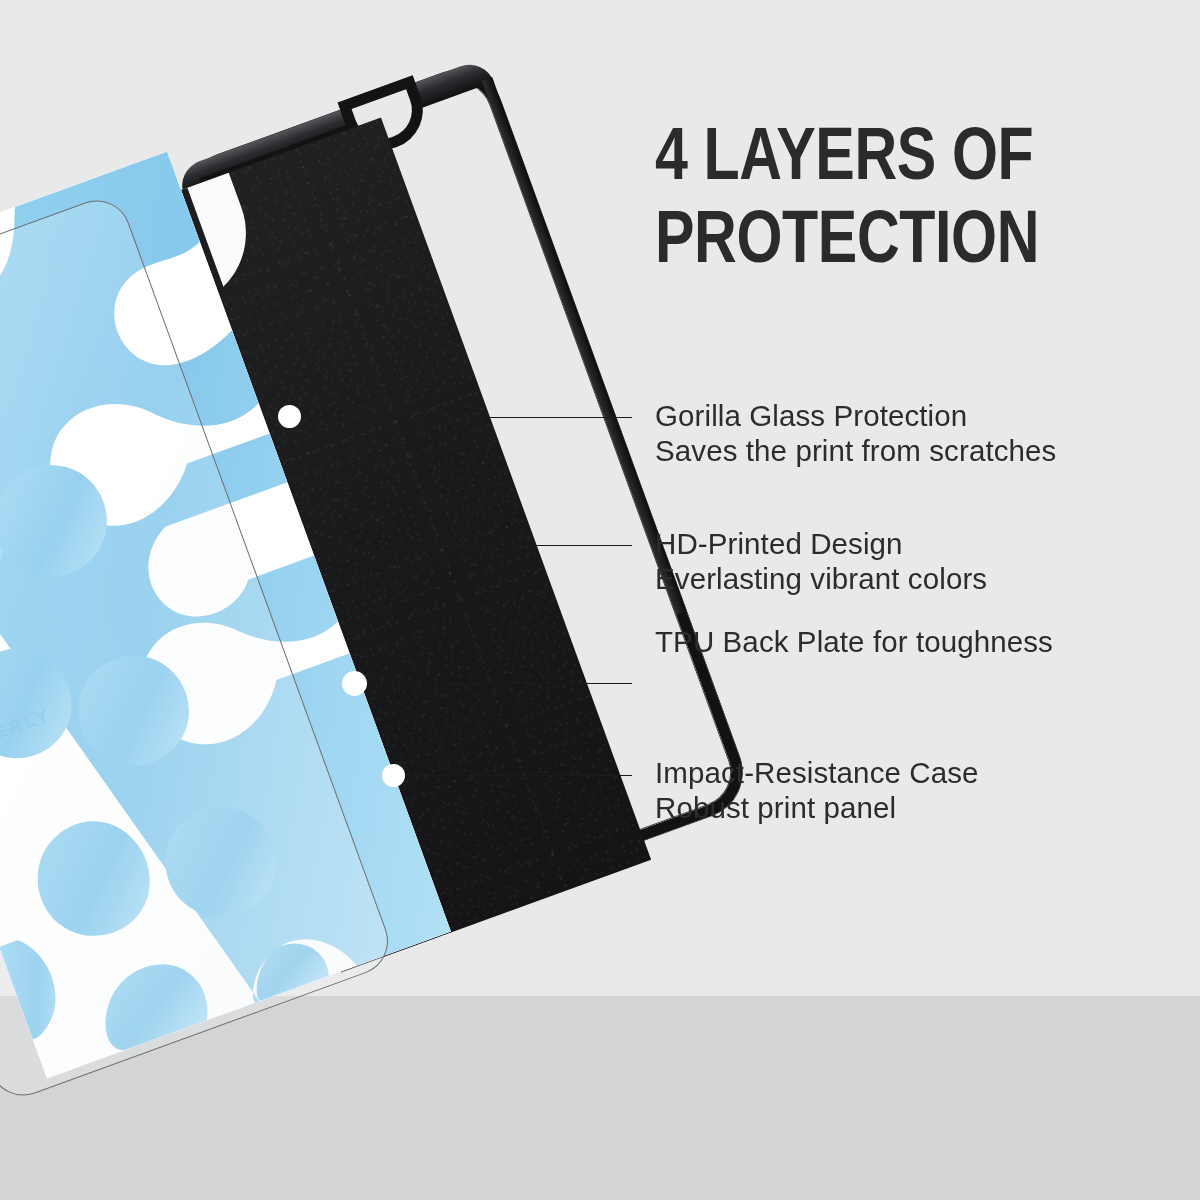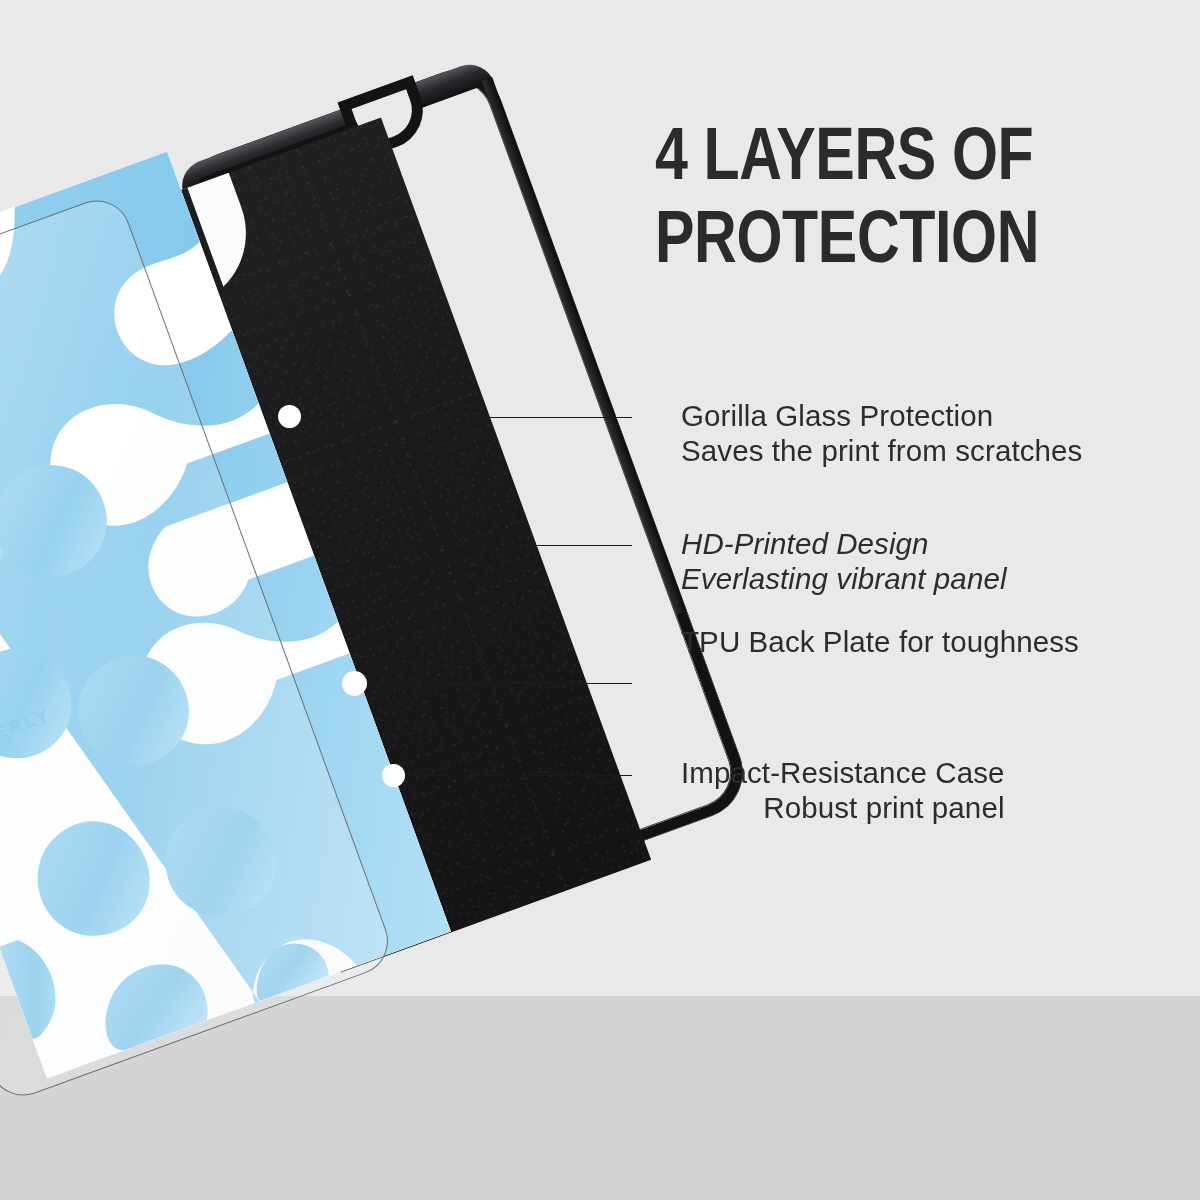--- a/index.html
+++ b/index.html
@@ -115,21 +115,21 @@
     position:absolute;border-radius:50%;background:#ffffff;
   }
   .callout-text{
     position:absolute;left:655px;
     color:#2c2c2c;
     font-size:29.5px;
     line-height:35px;
     letter-spacing:.1px;
     white-space:nowrap;
   }
-  .callout-text span{display:block;margin-left:26px;}
+  .callout-text span{display:block;}
 
   
   .headline{
     position:absolute;left:655px;top:112px;
     color:#2b2b2b;
     font-family:"Liberation Sans Narrow","Liberation Sans",sans-serif;
     font-weight:bold;
     font-size:74px;
     line-height:83px;
     letter-spacing:-0.5px;
@@ -202,38 +202,38 @@
     <div class="lead-line" style="left:292px;top:417px;width:340px;"></div>
     <div class="lead-dot" style="left:278px;top:405px;width:23px;height:23px;"></div>
     <div class="callout-text" style="top:398px;">
       <span>Gorilla Glass Protection</span>
       <span>Saves the print from scratches</span>
     </div>
   </div>
 
   <div class="callout">
     <div class="lead-line" style="left:343px;top:545px;width:289px;"></div>
-    <div class="callout-text" style="top:526px;font-style:italic;">
+    <div class="callout-text" style="top:526px;">
       <span>HD-Printed Design</span>
-      <span>Everlasting vibrant panel</span>
+      <span>Everlasting vibrant colors</span>
     </div>
   </div>
 
   <div class="callout">
     <div class="lead-line" style="left:366px;top:683px;width:266px;"></div>
     <div class="lead-dot" style="left:342px;top:671px;width:25px;height:25px;"></div>
     <div class="callout-text" style="top:624px;">
       <span>TPU Back Plate for toughness</span>
     </div>
   </div>
 
   <div class="callout">
     <div class="lead-line" style="left:403px;top:775px;width:229px;"></div>
     <div class="lead-dot" style="left:382px;top:764px;width:23px;height:23px;"></div>
-    <div class="callout-text" style="top:755px;text-align:right;">
+    <div class="callout-text" style="top:755px;">
       <span>Impact-Resistance Case</span>
       <span>Robust print panel</span>
     </div>
   </div>
 
   <div class="headline">
     <span>4 LAYERS OF</span>
     <span>PROTECTION</span>
   </div>
 

